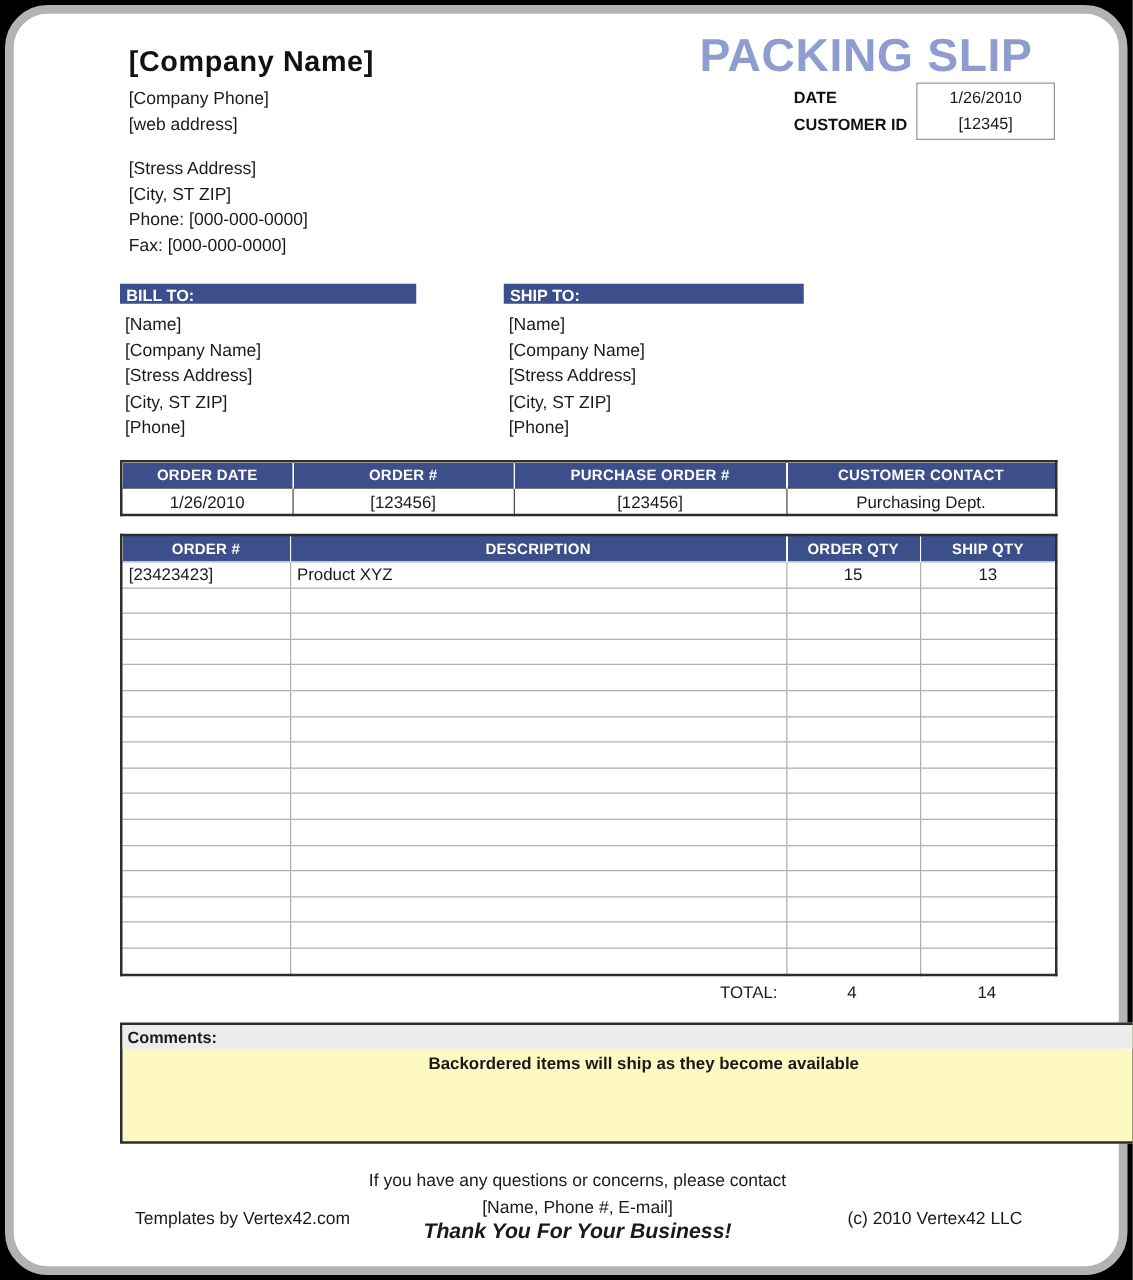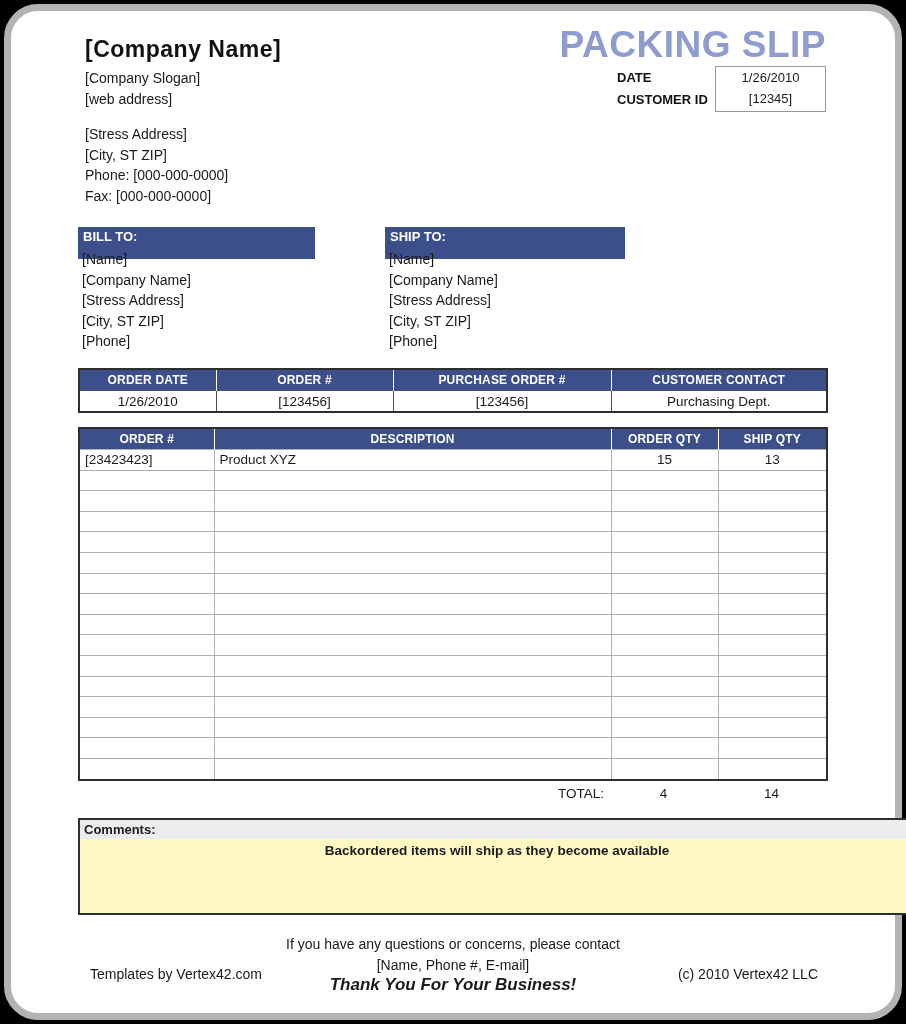--- a/index.html
+++ b/index.html
@@ -18,21 +18,21 @@
     border:7px solid #b3b3b3;
     border-radius:34px;
     z-index:0;
   }
   .sheet{
     position:absolute;
     inset:0;
     z-index:1;
     color:#1a1a1a;
   }
-  .abs{position:absolute;}
+  .abs{position:absolute;margin-left:18px;}
 
   
   .company-name{left:85px;top:36px;font-size:23px;font-weight:bold;letter-spacing:.5px;color:#111;}
   .company-slogan{left:85px;top:70px;font-size:14px;}
   .company-web{left:85px;top:91px;font-size:14px;}
   .company-addr{left:85px;top:124px;font-size:14px;line-height:20.6px;}
 
   
   .doc-title{right:80px;top:24px;font-size:37px;font-weight:bold;color:var(--title-color);letter-spacing:.5px;}
   .hdr-label{left:617px;font-size:13px;font-weight:bold;color:#111;}
@@ -41,21 +41,21 @@
     border:1px solid #999;
     font-size:13px;text-align:center;line-height:22px;background:#fff;
   }
   .date-label{top:70px;}
   .date-box{top:66px;}
   .custid-label{top:92px;}
   .custid-box{top:88px;border-top:0;height:23px;}
 
   
   .addr-bar{
-    height:32px;background:var(--navy);color:#fff;
+    height:16px;background:var(--navy);color:#fff;
     font-size:13px;font-weight:bold;line-height:20px;padding-left:5px;box-sizing:border-box;
   }
   .bill-bar{left:78px;top:227px;width:237px;}
   .ship-bar{left:385px;top:227px;width:240px;}
   .addr-lines{font-size:14px;line-height:20.5px;}
   .bill-lines{left:82px;top:249px;}
   .ship-lines{left:389px;top:249px;}
 
   
   .order-table-wrap{left:78px;top:368px;width:748px;}
@@ -105,21 +105,21 @@
   .footer-right{right:88px;top:966px;font-size:14px;}
 </style>
 </head>
 <body>
 
 <div class="card"></div>
 
 <div class="sheet">
 
   <div class="abs company-name">[Company Name]</div>
-  <div class="abs company-slogan">[Company Slogan]</div>
+  <div class="abs company-slogan">[Company Phone]</div>
   <div class="abs company-web">[web address]</div>
   <div class="abs company-addr">
     <div>[Stress Address]</div>
     <div>[City, ST  ZIP]</div>
     <div>Phone:  [000-000-0000]</div>
     <div>Fax:  [000-000-0000]</div>
   </div>
 
   <div class="abs doc-title">PACKING SLIP</div>
   <div class="abs hdr-label date-label">DATE</div>

